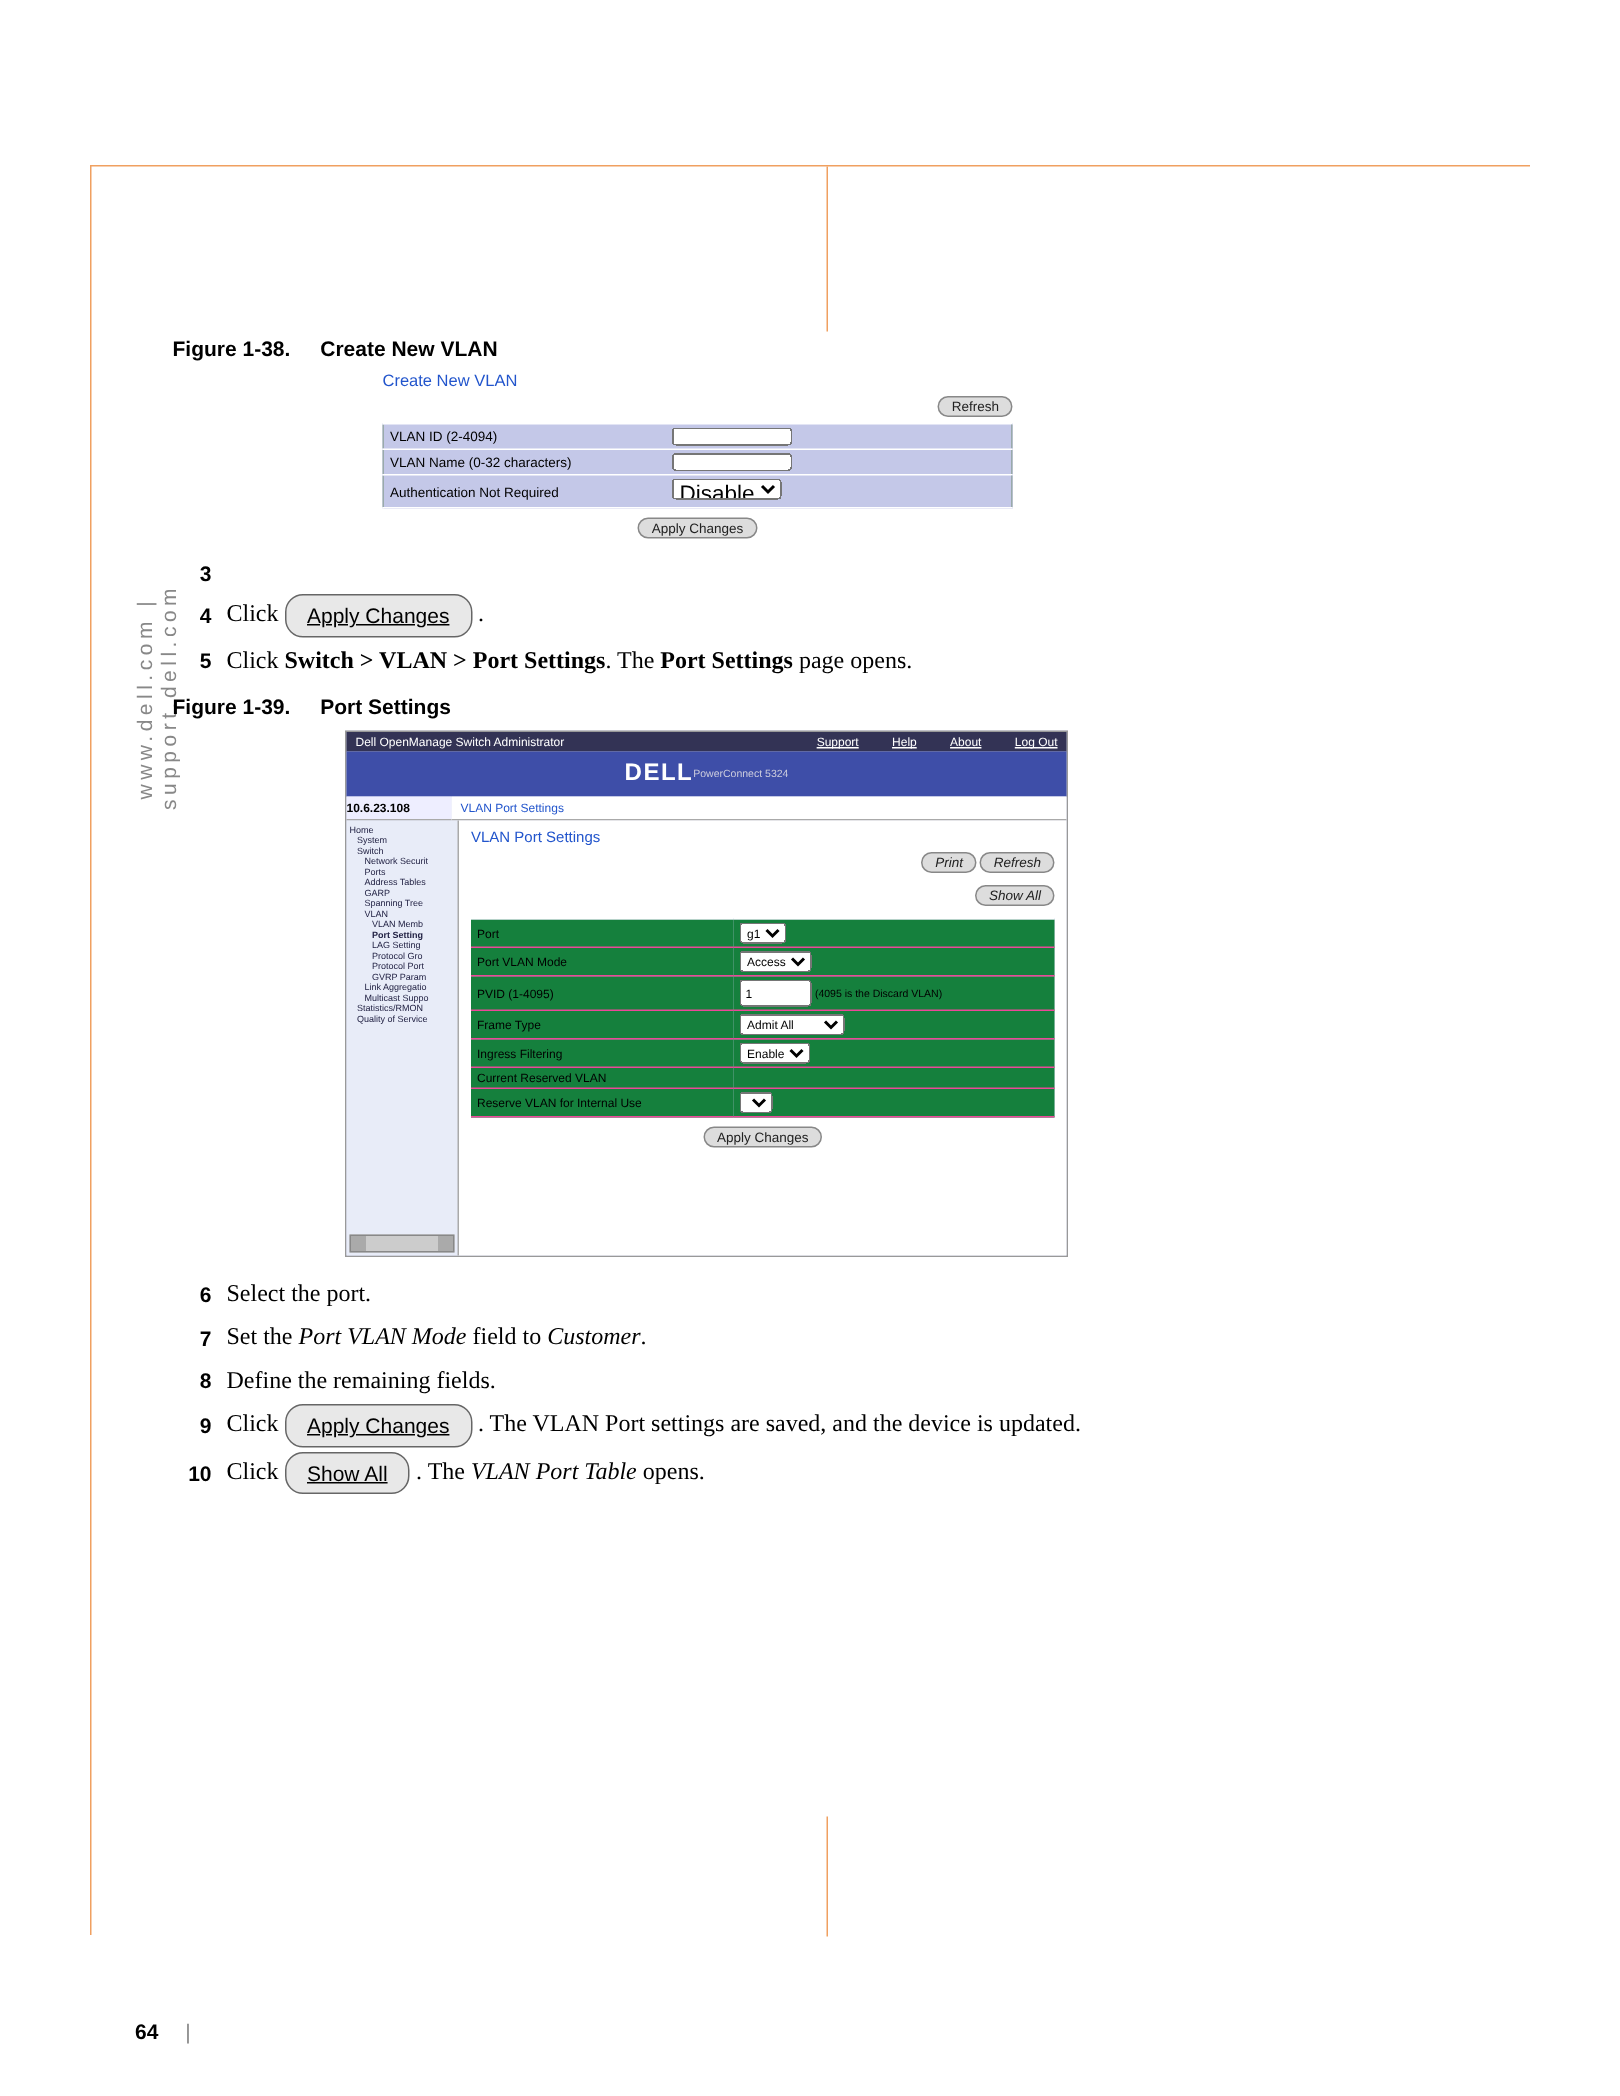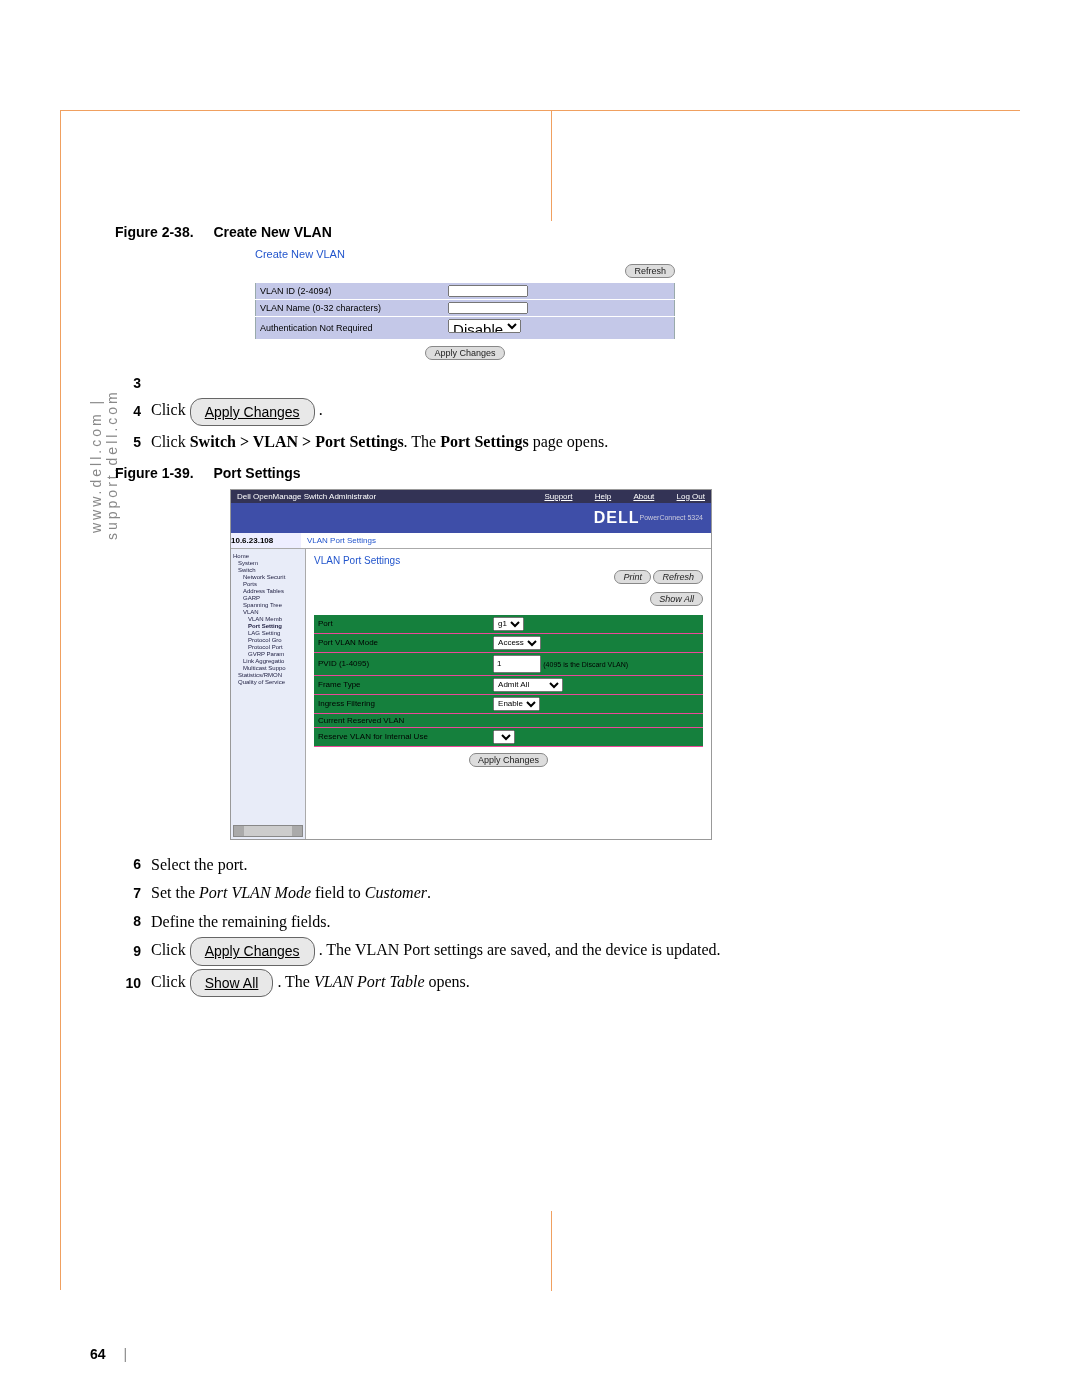--- a/index.html
+++ b/index.html
@@ -147,21 +147,21 @@
     padding: 2px 6px;
     display: flex;
     justify-content: space-between;
   }
   .f39-toplinks span { margin-left: 20px; text-decoration: underline; cursor: pointer; }
   .f39-logo {
     background: #3e4ea8;
     color: #fff;
     padding: 6px 8px;
     display: flex;
-    justify-content: flex-end;
+    justify-content: center;
     align-items: center;
   }
   .f39-logo .dell { font-weight: bold; font-size: 16px; letter-spacing: 1px; }
   .f39-logo .model { font-size: 7px; color: #ccd; }
   .f39-row { display: flex; }
   .f39-ip {
     width: 70px;
     background: #eef;
     font-weight: bold;
     font-size: 8px;
@@ -253,21 +253,21 @@
 <div class="page">
   <div class="center-divider"></div>
   <div class="center-divider-bottom"></div>
 </div>
 
 <div class="vtext">www.dell.com | support.dell.com</div>
 
 <div class="content">
 
   <div class="fig-caption">
-    <span class="num">Figure 2-38.</span>
+    <span class="num">Figure 1-38.</span>
     <span>Create New VLAN</span>
   </div>
 
   <div class="fig38">
     <div class="cnv-title">Create New VLAN</div>
     <div class="pill-right">
       <span class="pill-btn">Refresh</span>
     </div>
     <table class="form-table">
       <tbody>

